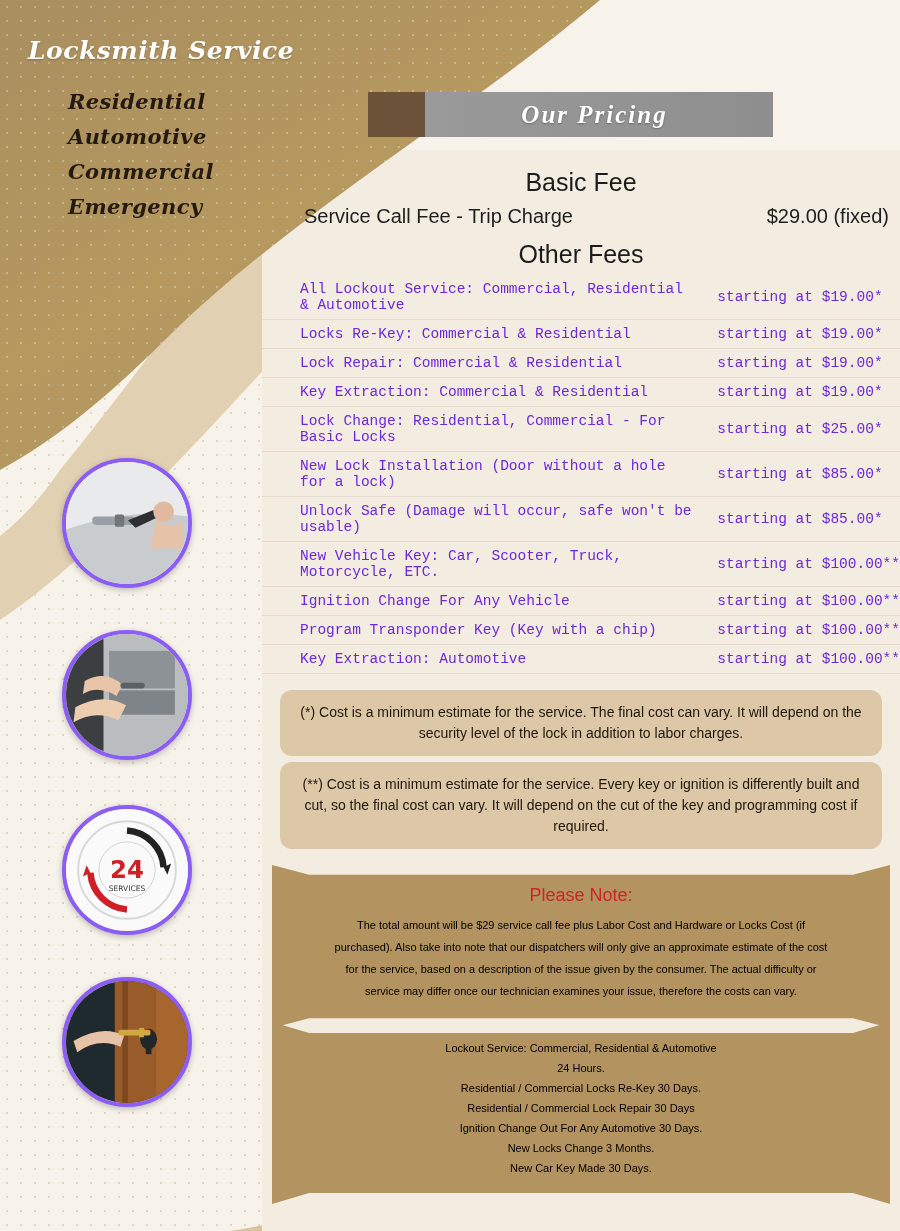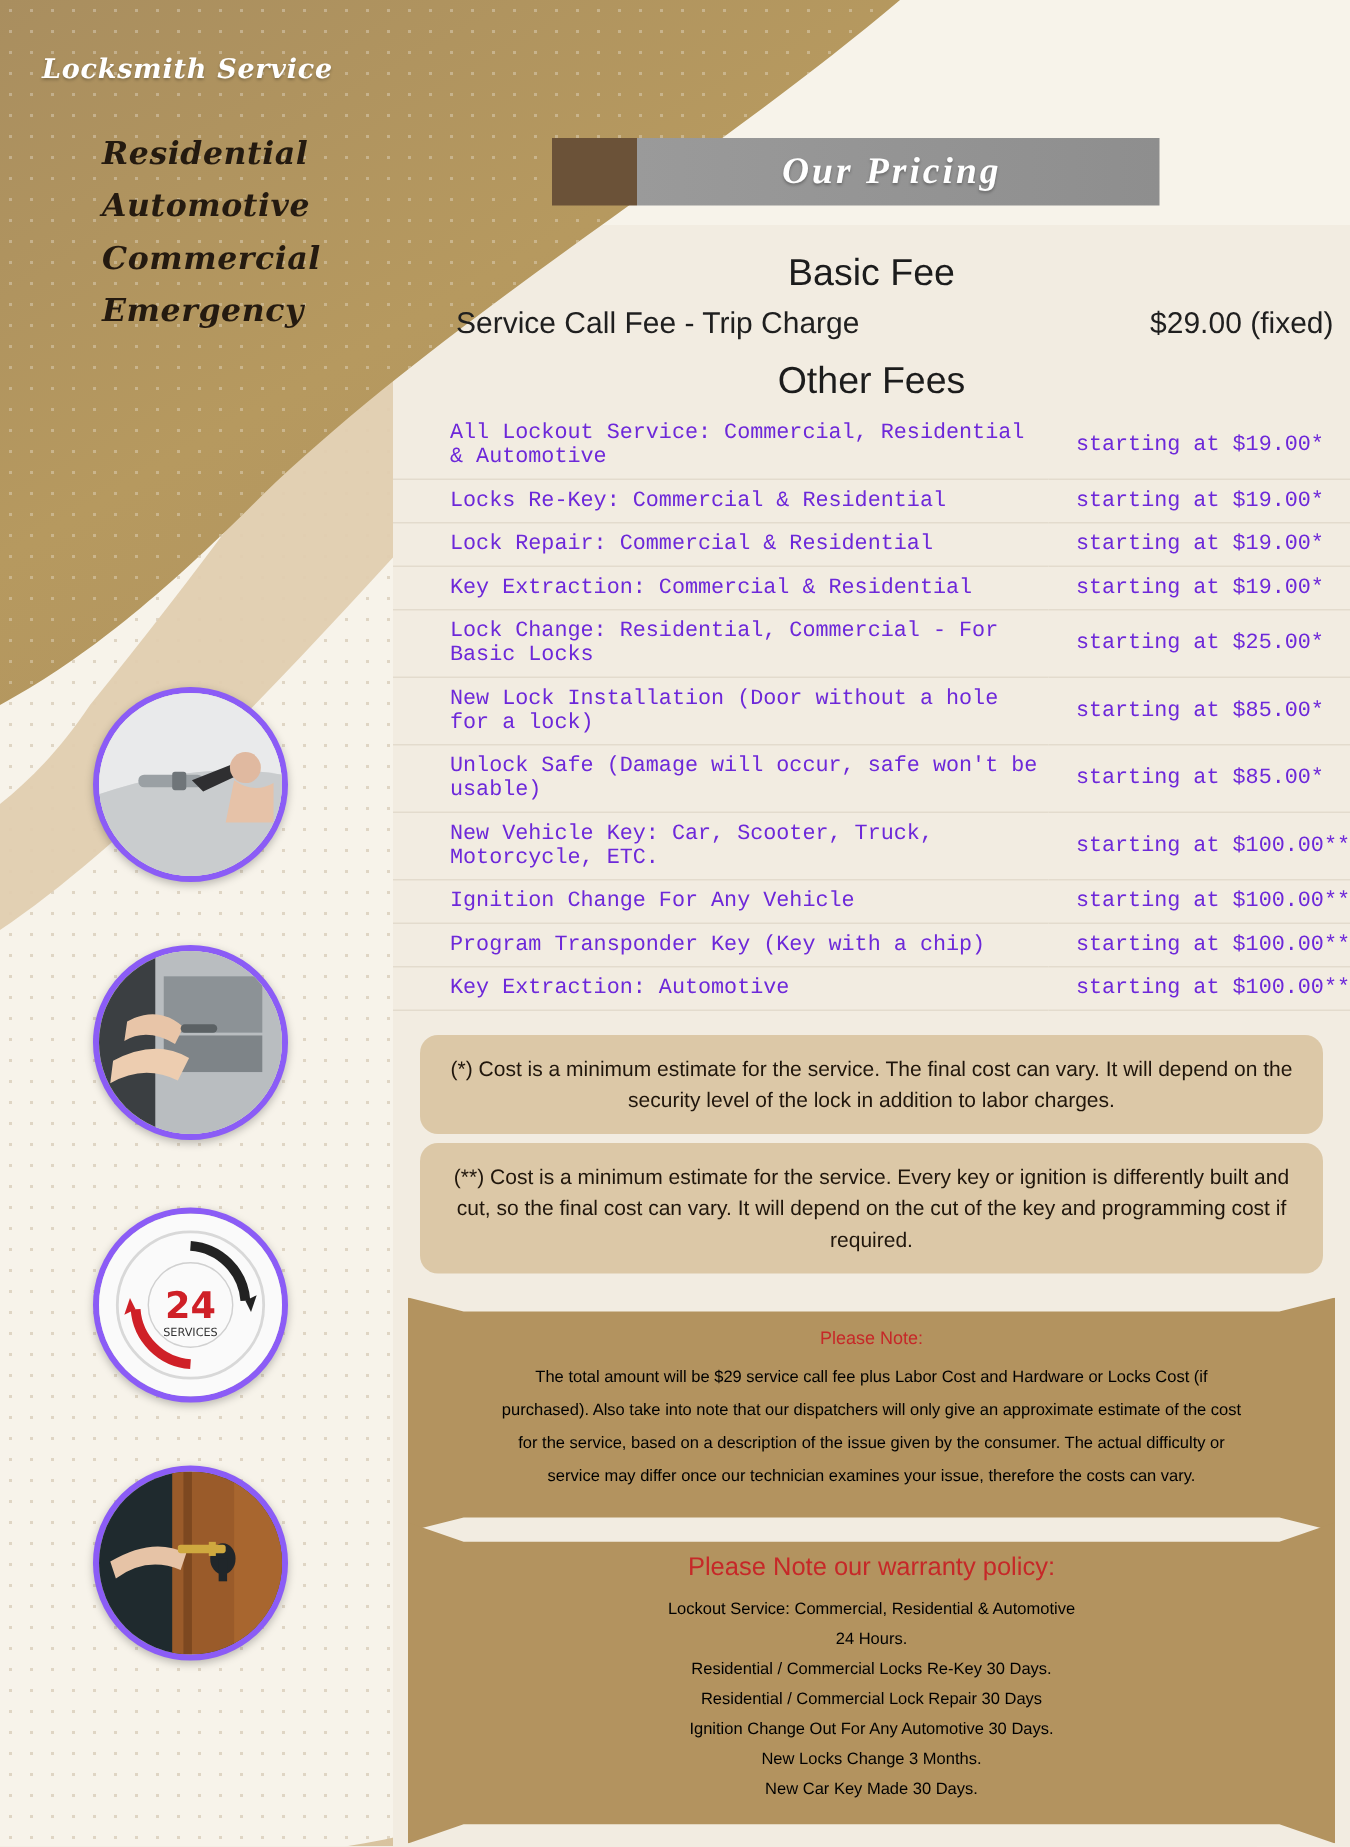--- a/index.html
+++ b/index.html
@@ -74,21 +74,21 @@
   .white-strip {
     position:absolute; left:838px; top:0; width:62px; height:1231px;
     background:#faf7f1;
   }
 
   
   .brand {
     position:absolute; left:28px; top:36px;
     font-family:"DejaVu Serif", serif;
     font-style:italic; font-weight:bold;
-    color:#ffffff; font-size:18px; letter-spacing:.5px;
+    color:#ffffff; font-size:25px; letter-spacing:.5px;
     text-shadow:0 1px 2px rgba(0,0,0,.25);
   }
   .services {
     position:absolute; left:68px; top:84px;
     font-family:"DejaVu Serif", serif;
     font-style:italic; font-weight:bold;
     color:#241a10; font-size:21px; line-height:35px;
     letter-spacing:.4px;
   }
   .services div { white-space:nowrap; }
@@ -147,21 +147,21 @@
   .ribbon {
     position:relative; margin:16px 10px 0 10px;
     padding:16px 60px 26px 60px;
     background:#b3935f;
     color:#20160c;
     text-align:center;
     -webkit-clip-path: polygon(0% 0%, 6% 6%, 94% 6%, 100% 0%, 100% 100%, 94% 94%, 6% 94%, 0% 100%);
     clip-path: polygon(0% 0%, 6% 6%, 94% 6%, 100% 0%, 100% 100%, 94% 94%, 6% 94%, 0% 100%);
   }
   .ribbon h3 {
-    margin:4px 0 8px 0; font-size:12px; color:#c62828; font-weight:normal;
+    margin:4px 0 8px 0; font-size:18px; color:#c62828; font-weight:normal;
     font-family:"Liberation Sans", sans-serif;
   }
   .ribbon p {
     margin:0; font-size:11px; line-height:22px; color:#000000;
   }
   .ribbon.warranty { margin-top:-6px; }
   .ribbon.warranty h3 { font-size:17px; }
   .ribbon.warranty p { line-height:20px; }
 
   
@@ -319,21 +319,20 @@
 
   <div class="notebox">(*) Cost is a minimum estimate for the service. The final cost can vary. It will depend on the security level of the lock in addition to labor charges.</div>
   <div class="notebox second">(**) Cost is a minimum estimate for the service. Every key or ignition is differently built and cut, so the final cost can vary. It will depend on the cut of the key and programming cost if required.</div>
 
   <div class="ribbon">
     <h3>Please Note:</h3>
     <p>The total amount will be $29 service call fee plus Labor Cost and Hardware or Locks Cost (if purchased). Also take into note that our dispatchers will only give an approximate estimate of the cost for the service, based on a description of the issue given by the consumer. The actual difficulty or service may differ once our technician examines your issue, therefore the costs can vary.</p>
   </div>
 
   <div class="ribbon warranty">
-    <h3>Please Note our warranty policy:</h3>
     <p>Lockout Service: Commercial, Residential &amp; Automotive</p>
     <p>24 Hours.</p>
     <p>Residential / Commercial Locks Re-Key 30 Days.</p>
     <p>Residential / Commercial Lock Repair 30 Days</p>
     <p>Ignition Change Out For Any Automotive 30 Days.</p>
     <p>New Locks Change 3 Months.</p>
     <p>New Car Key Made 30 Days.</p>
   </div>
 
 </div>

